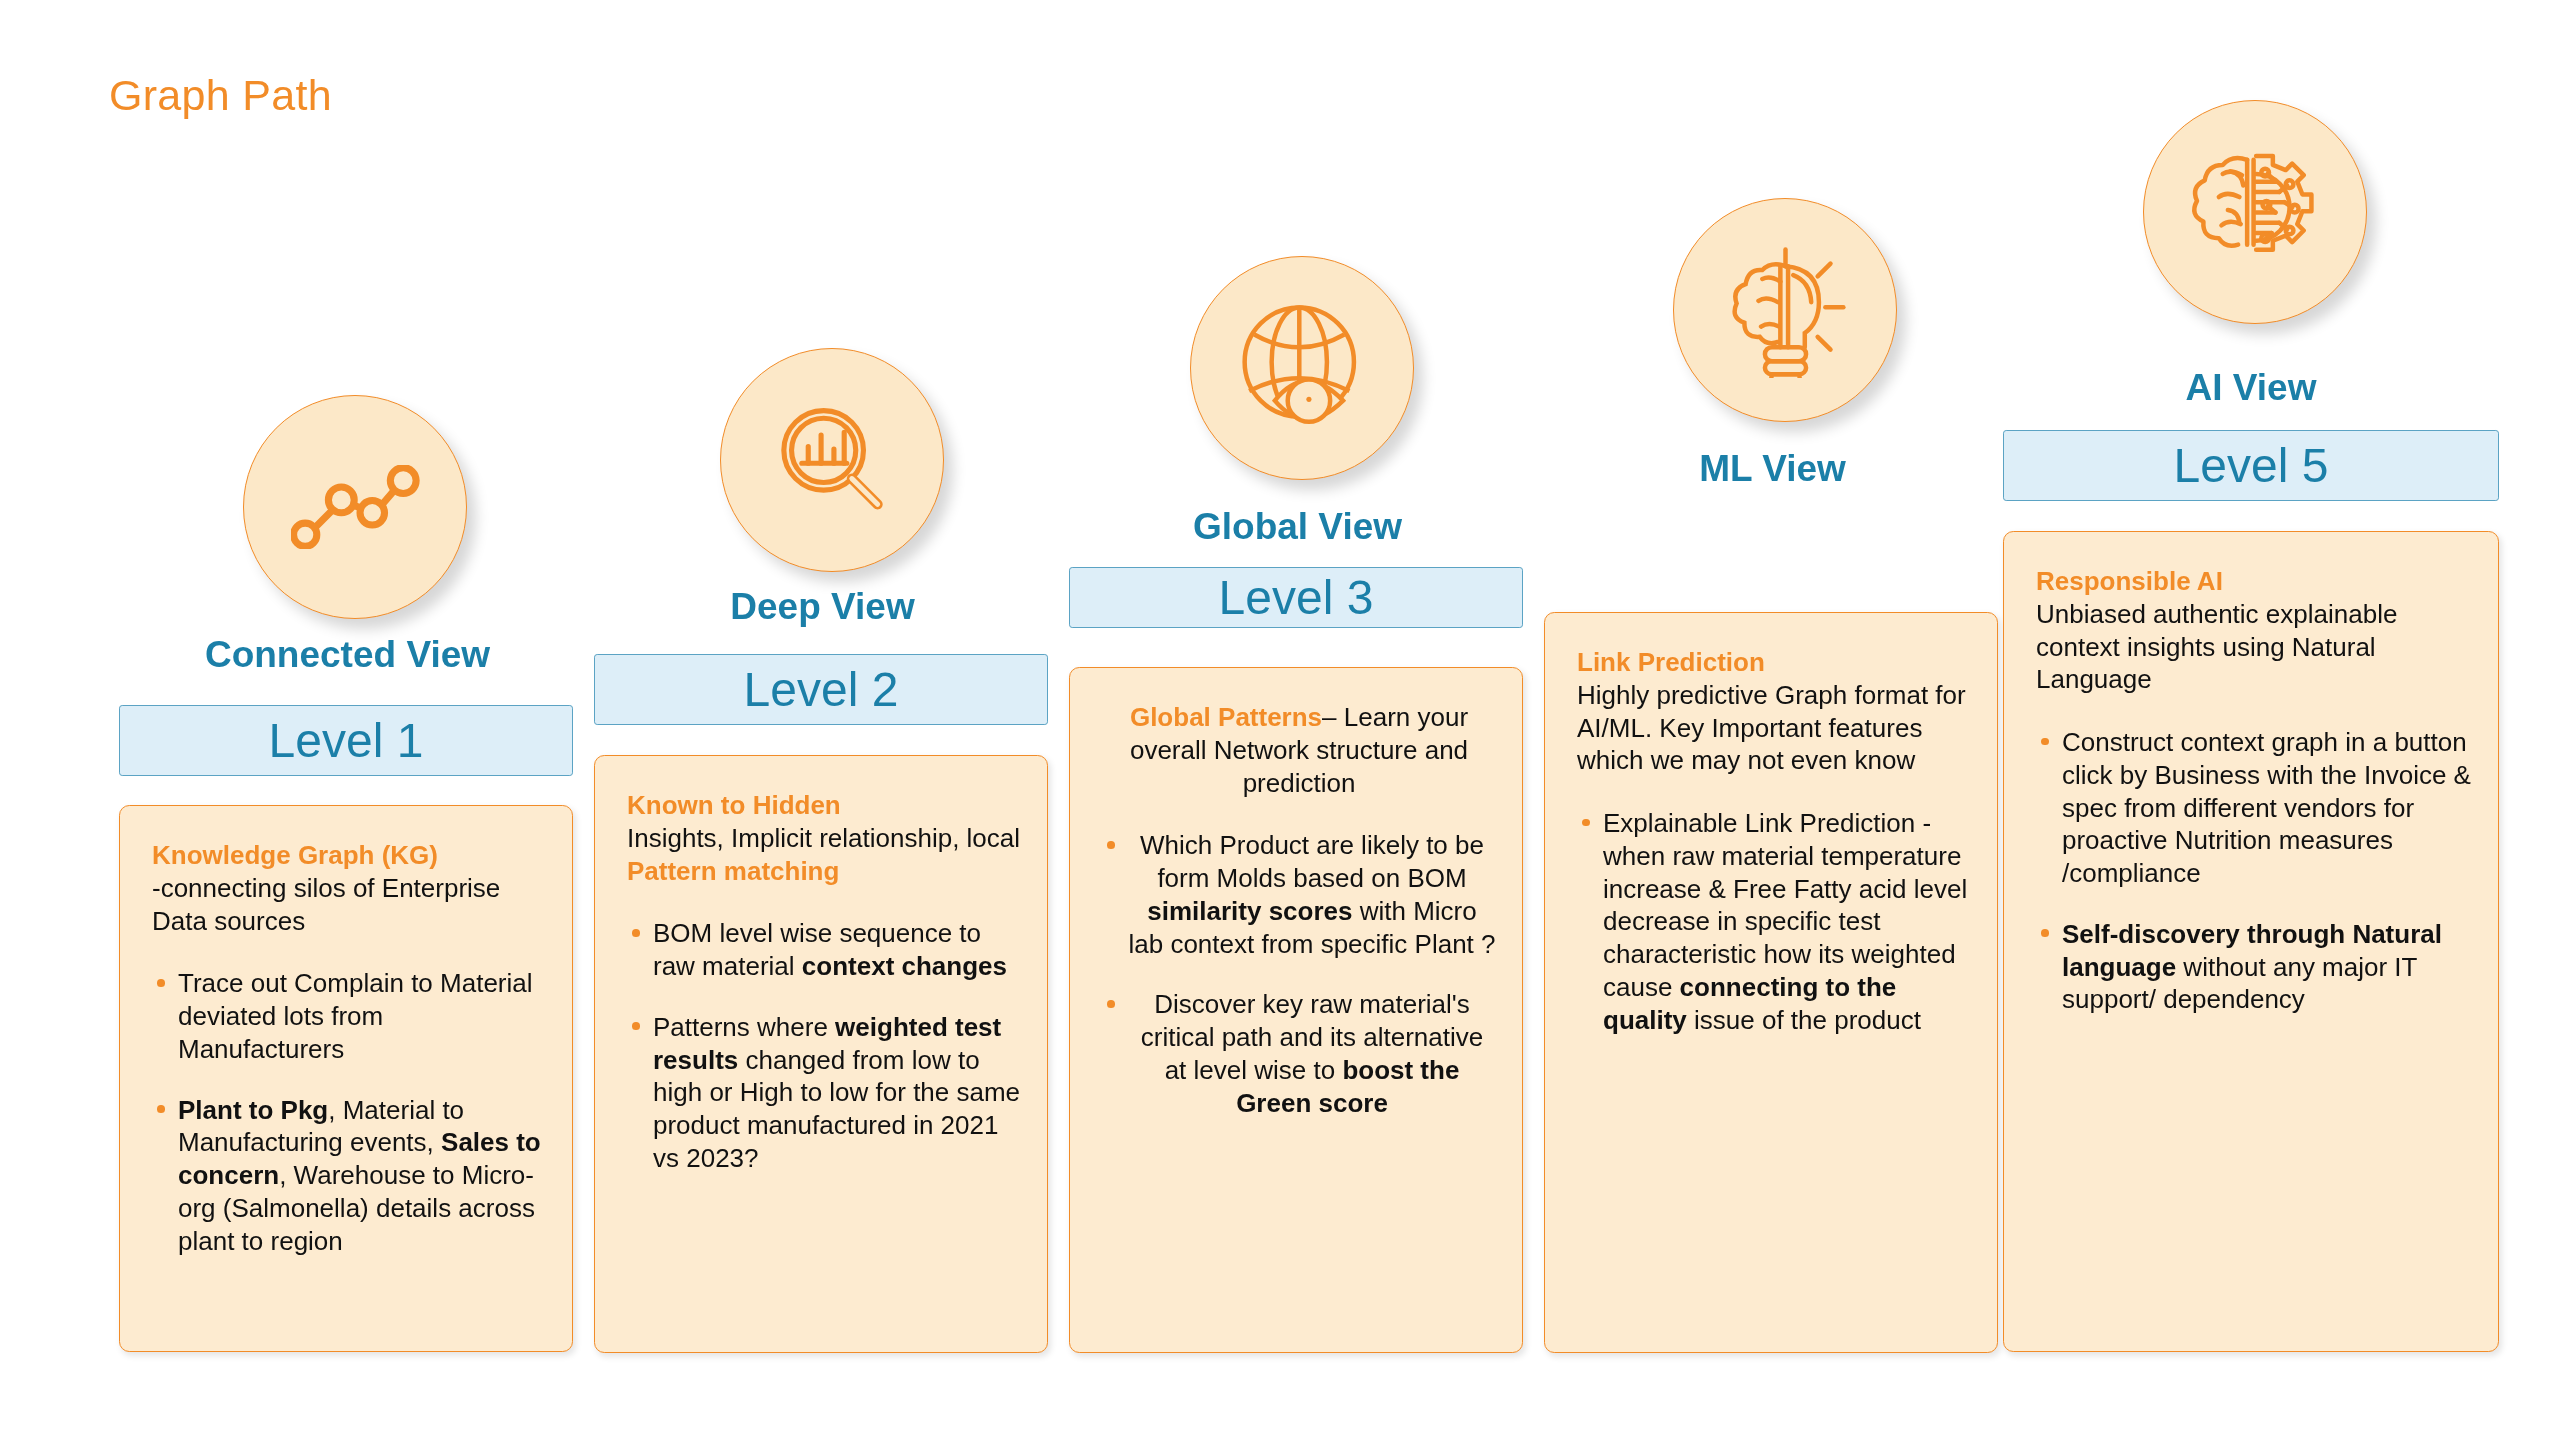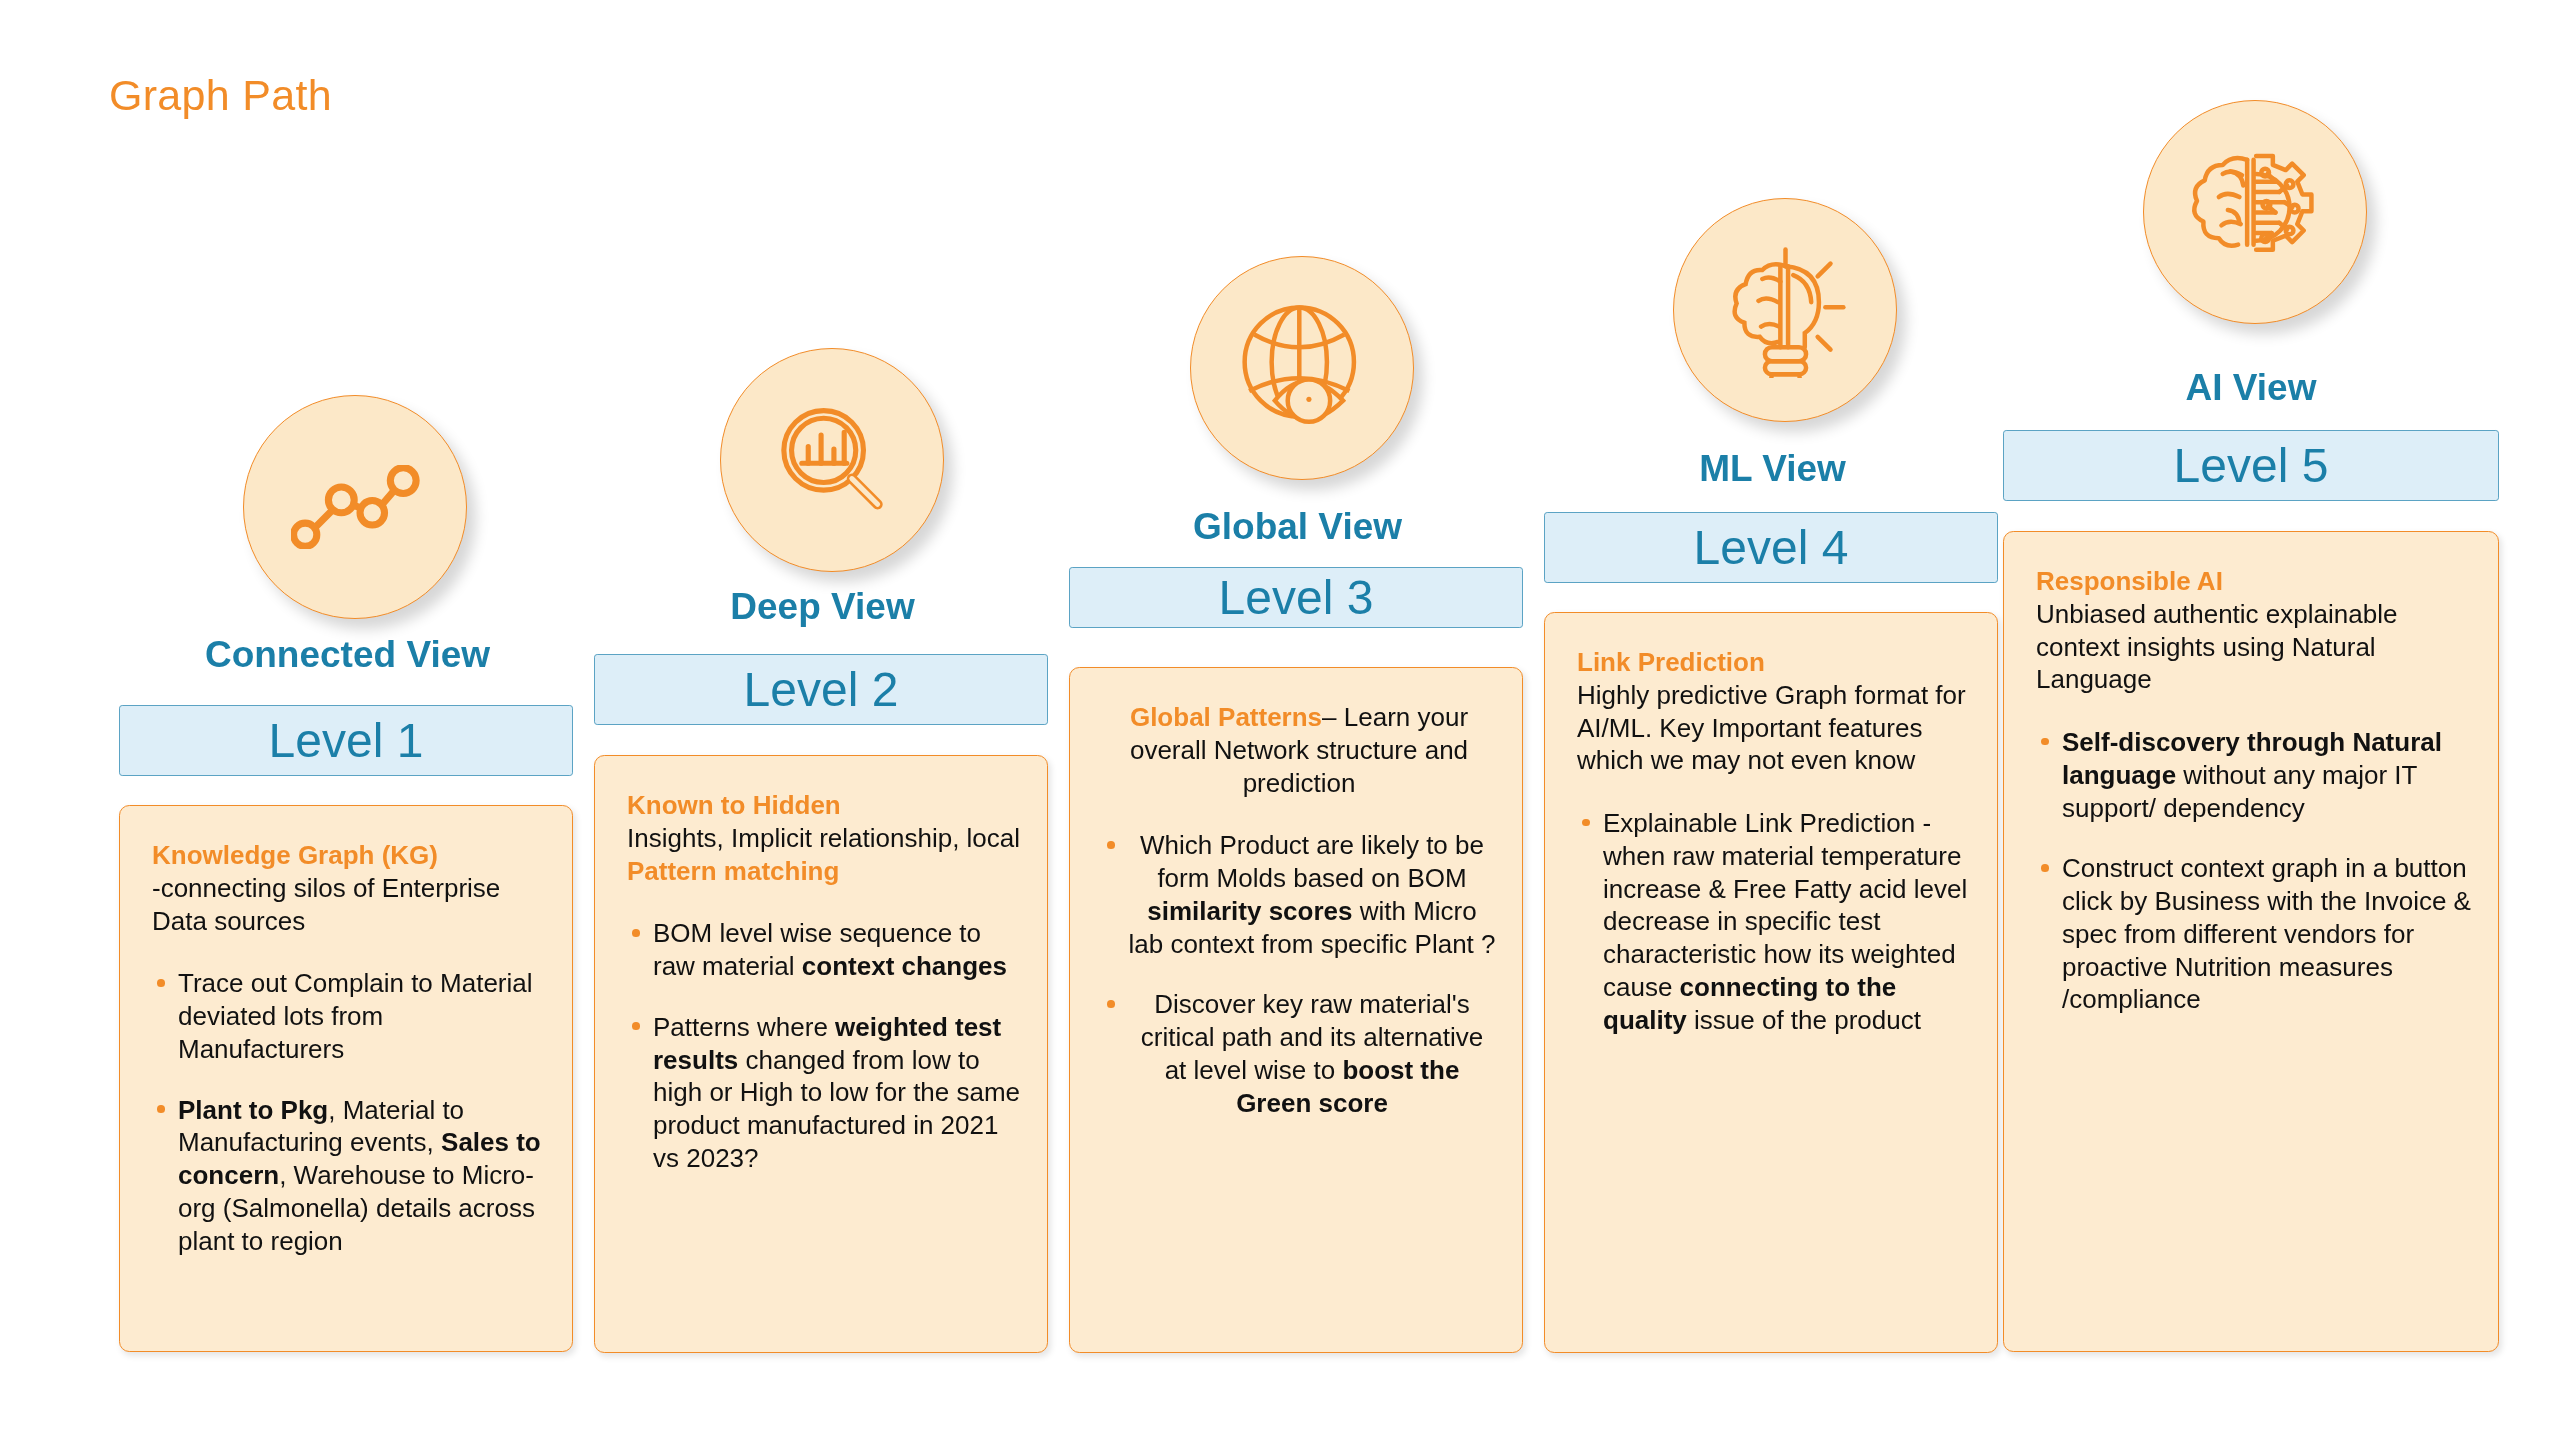--- a/index.html
+++ b/index.html
@@ -203,21 +203,20 @@
           <path d="M92 60 q-16 -10 -28 -4 M88 92 q-18 -10 -30 -2 M90 130 q-16 -8 -28 0"></path>
           <path d="M92 36 v126 M104 36 v126"></path>
           <rect x="68" y="162" width="64" height="22" rx="11"></rect>
           <rect x="68" y="184" width="64" height="20" rx="10"></rect>
           <path d="M82 204 h36 q4 0 4 6 q0 8 -10 8 h-24 q-10 0 -10 -8 q0 -6 4 -6"></path>
         </g>
       </svg>
     </span>
   </div>
   <div class="view-label" style="left:1544px;top:448px;width:457px;">ML View</div>
-  <div class="level-bar" style="left:1544px;top:512px;width:454px;height:71px;">Level 4</div>
   <div class="card" style="left:1544px;top:612px;width:454px;height:741px;">
     <p class="head">
       <span class="hl">Link Prediction</span><br>
       <span class="plain">Highly predictive Graph format for AI/ML. Key Important features which we may not even know</span>
     </p>
     <ul class="bullets">
       <li>Explainable Link Prediction -when raw material  temperature increase &amp; Free Fatty acid level decrease in specific test characteristic how its weighted cause <b>connecting to the quality</b> issue of the product</li>
     </ul>
   </div>
 
@@ -247,19 +246,19 @@
     </span>
   </div>
   <div class="view-label" style="left:2003px;top:367px;width:496px;">AI View</div>
   <div class="level-bar" style="left:2003px;top:430px;width:496px;height:71px;">Level 5</div>
   <div class="card" style="left:2003px;top:531px;width:496px;height:821px;">
     <p class="head">
       <span class="hl">Responsible AI</span><br>
       <span class="plain">Unbiased authentic explainable context insights using Natural Language</span>
     </p>
     <ul class="bullets">
+      <li>Construct context graph in a button click by Business with the Invoice &amp; spec from different vendors for  proactive Nutrition measures /compliance</li>
       <li><b>Self-discovery through Natural language</b> without any major IT support/ dependency</li>
-      <li>Construct context graph in a button click by Business with the Invoice &amp; spec from different vendors for  proactive Nutrition measures /compliance</li>
     </ul>
   </div>
 
 </div>
 
 
 </body></html>

